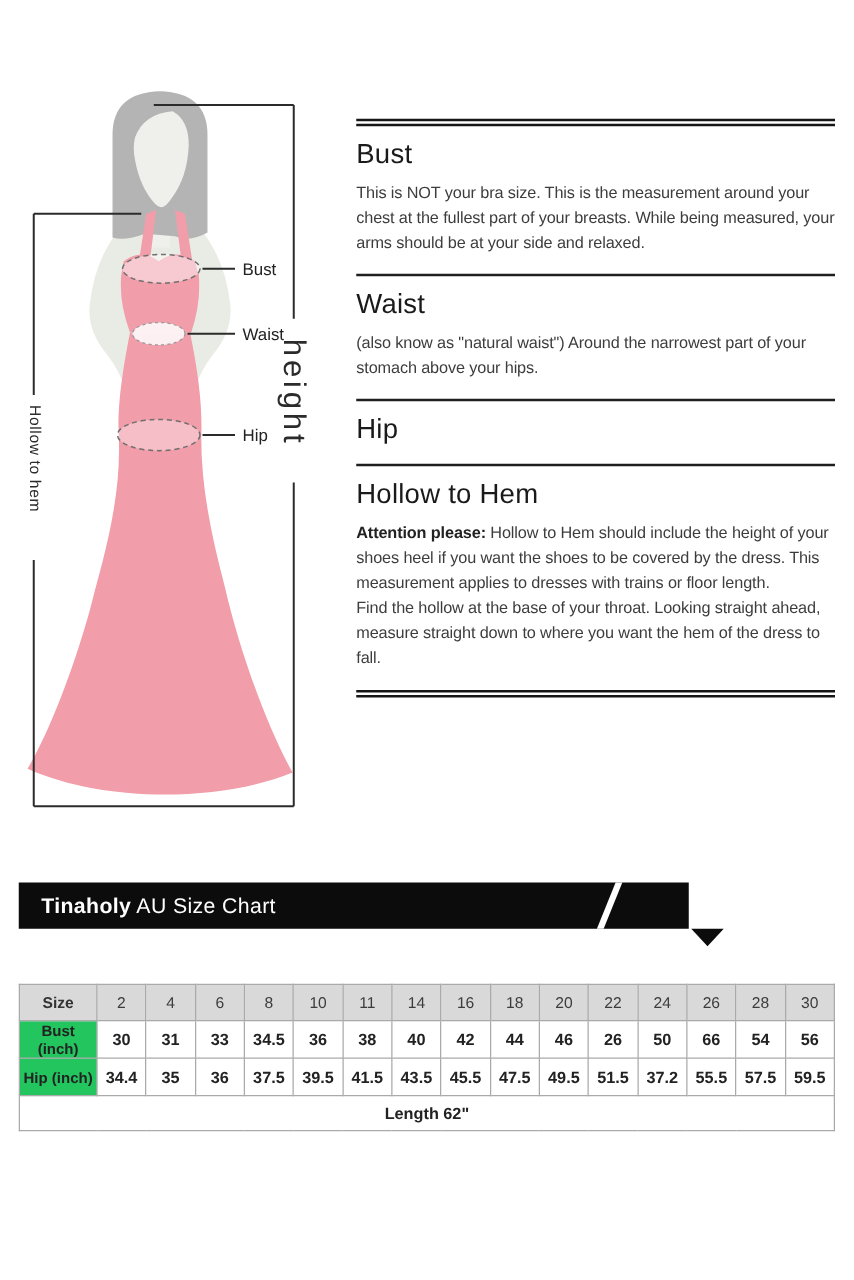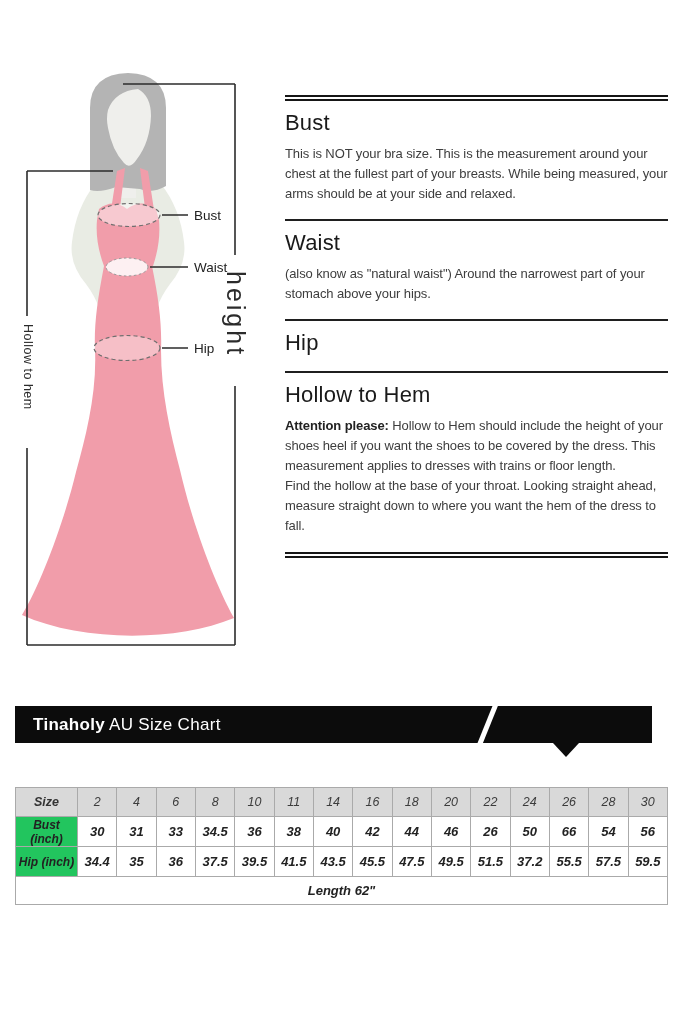--- a/index.html
+++ b/index.html
@@ -21,35 +21,35 @@
   .divider { border-bottom:2px solid #1f1f1f; margin-top:15px; }
   .section { padding-top:9px; }
   .section h2 {
     margin:0 0 8px 0; font-size:22px; font-weight:400; color:#1a1a1a; letter-spacing:.2px;
   }
   .section p { margin:0; font-size:13px; line-height:20px; letter-spacing:-.1px; }
   .section p b { color:#222; }
 
   
   .banner {
-    position:absolute; left:15px; top:706px; width:637px; height:37px;
+    position:absolute; left:15px; top:706px; width:536px; height:37px;
     color:#fff; font-size:17px; line-height:37px; padding-left:18px;
     letter-spacing:.3px; overflow:hidden;
   }
   .banner .brand { font-weight:700; }
   .banner-slash { position:absolute; left:470px; top:-5px; width:5px; height:48px; background:#fff; transform:rotate(22deg); }
   .banner-tail {
     position:absolute; left:553px; top:743px; width:0; height:0;
     border-left:13px solid transparent; border-right:13px solid transparent;
     border-top:14px solid #0c0c0c;
   }
 
   
   .table-wrap { position:absolute; left:15px; top:787px; width:653px; }
-  table.size-chart { width:100%; border-collapse:collapse; table-layout:fixed;font-style:italic; }
+  table.size-chart { width:100%; border-collapse:collapse; table-layout:fixed; }
   table.size-chart col.label-col { width:62px; }
   table.size-chart th, table.size-chart td {
     border:1px solid #aaaaaa; text-align:center; vertical-align:middle; padding:0;
   }
   table.size-chart thead th {
     background:#d9d9d9; height:29px; font-size:12.5px; font-weight:400; color:#3c3c3c;
   }
   table.size-chart thead th.corner { font-weight:700; color:#333; }
   table.size-chart tbody th {
     background:#22c55e; height:30px; font-size:12px; font-weight:700; color:#222;

